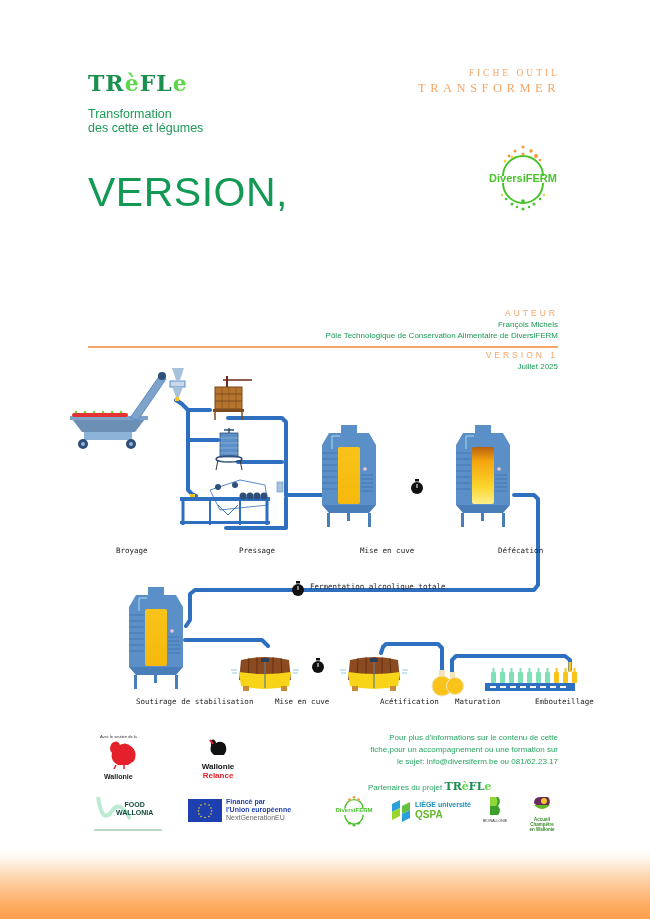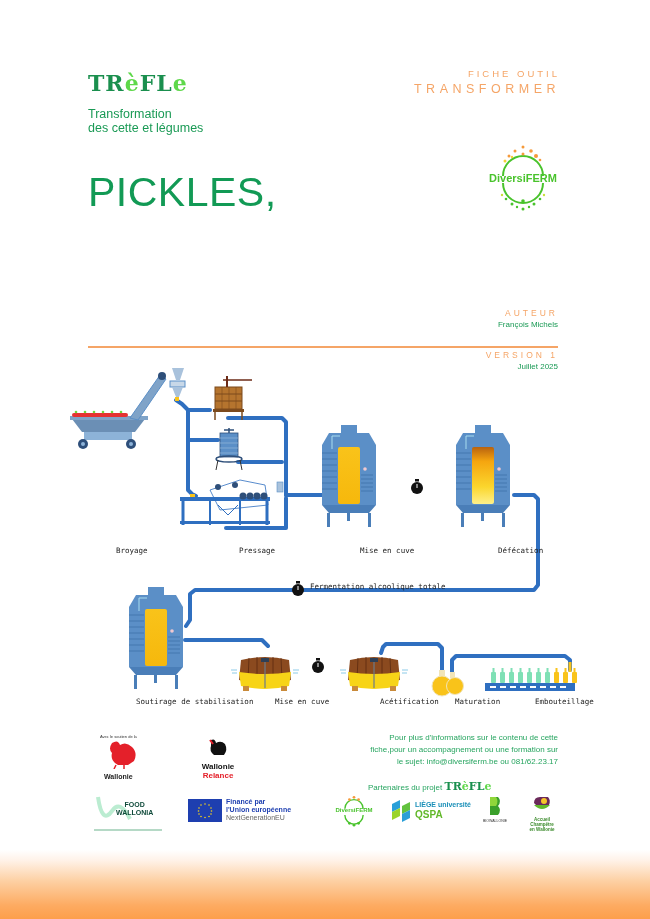--- a/index.html
+++ b/index.html
@@ -4,21 +4,21 @@
 <style>
   * { box-sizing: border-box; margin: 0; padding: 0; }
   html, body { width: 650px; height: 919px; background: #ffffff; overflow: hidden; }
   body { position: relative; font-family: "Liberation Sans", sans-serif; color: #1a8f5a; }
   .abs { position: absolute; }
 
   
   .trefle-logo { left: 88px; top: 70px; font-family: "DejaVu Serif", serif; font-weight: bold; font-size: 22px; letter-spacing: 1px; color: #1a8f4e; }
   .trefle-logo .e { color: #5ed84a; }
   .trefle-sub { left: 88px; top: 107px; font-size: 12.5px; line-height: 14px; color: #1a9a55; }
-  .fiche { right: 90px; top: 68px; text-align: right; color: #f5a567; letter-spacing: 3px; }
+  .fiche { right: 90px; top: 68px; text-align: right; color: #f5a567; letter-spacing: 3px; font-family: Liberation Serif, serif; }
   .fiche .l1 { font-size: 9.5px; letter-spacing: 3px; }
   .fiche .l2 { font-size: 12.5px; letter-spacing: 4.5px; margin-top: 3px; }
 
   
   .dfl { left: 488px; top: 143px; width: 70px; height: 70px; }
   .dfl-text { position: absolute; left: 0; top: 29px; width: 70px; text-align: center; font-weight: bold; font-size: 11px; color: #49c32c; }
 
   .title { left: 88px; top: 165px; font-size: 41px; line-height: 54px; color: #129a55; letter-spacing: 0.5px; }
 
   
@@ -87,26 +87,27 @@
     </g>
     <g fill="#c7e03a">
         <circle cx="14" cy="52" r="1.2"></circle>
         <circle cx="56" cy="52" r="1.2"></circle>
       </g>
   </svg>
   <div class="dfl-text">DiversiFERM</div>
 </div>
 
 <div class="abs title">
-  <div>PICKLES,</div>
+  <div>VERSION,</div>
 </div>
 
 <div class="abs author">
   <div class="lab">AUTEUR</div>
   <div>François Michels</div>
+  <div>Pôle Technologique de Conservation Alimentaire de DiversiFERM</div>
 </div>
 <div class="abs sep"></div>
 <div class="abs version">
   <div class="lab">VERSION 1</div>
   <div>Juillet 2025</div>
 </div>
 
 <div class="abs diagram">
   <svg width="650" height="350" viewBox="0 360 650 350">
 

